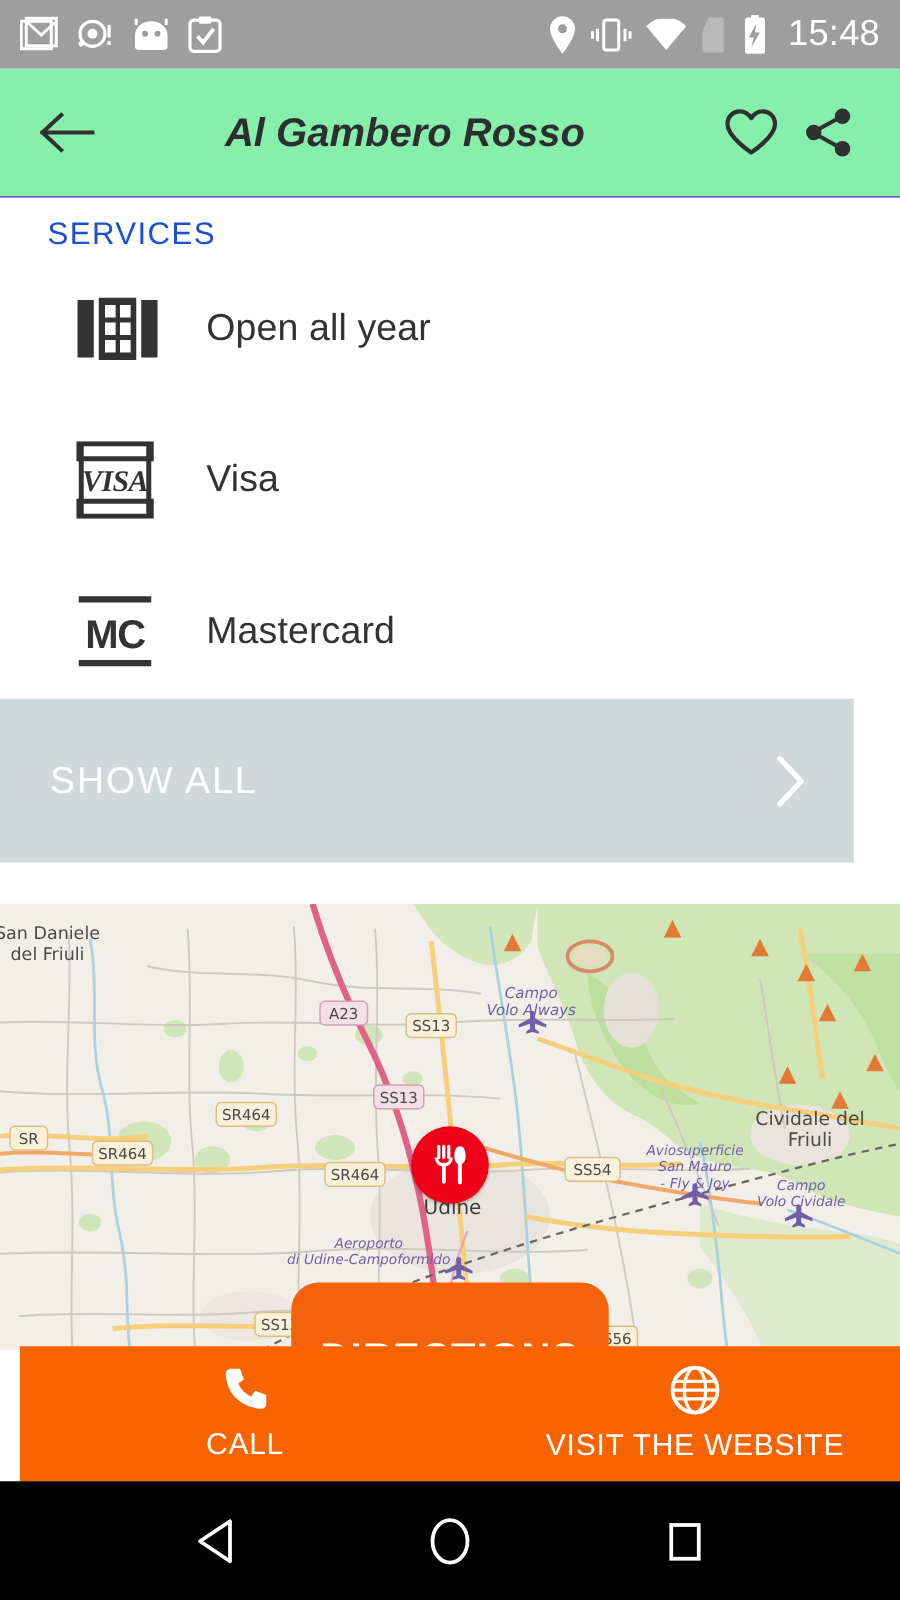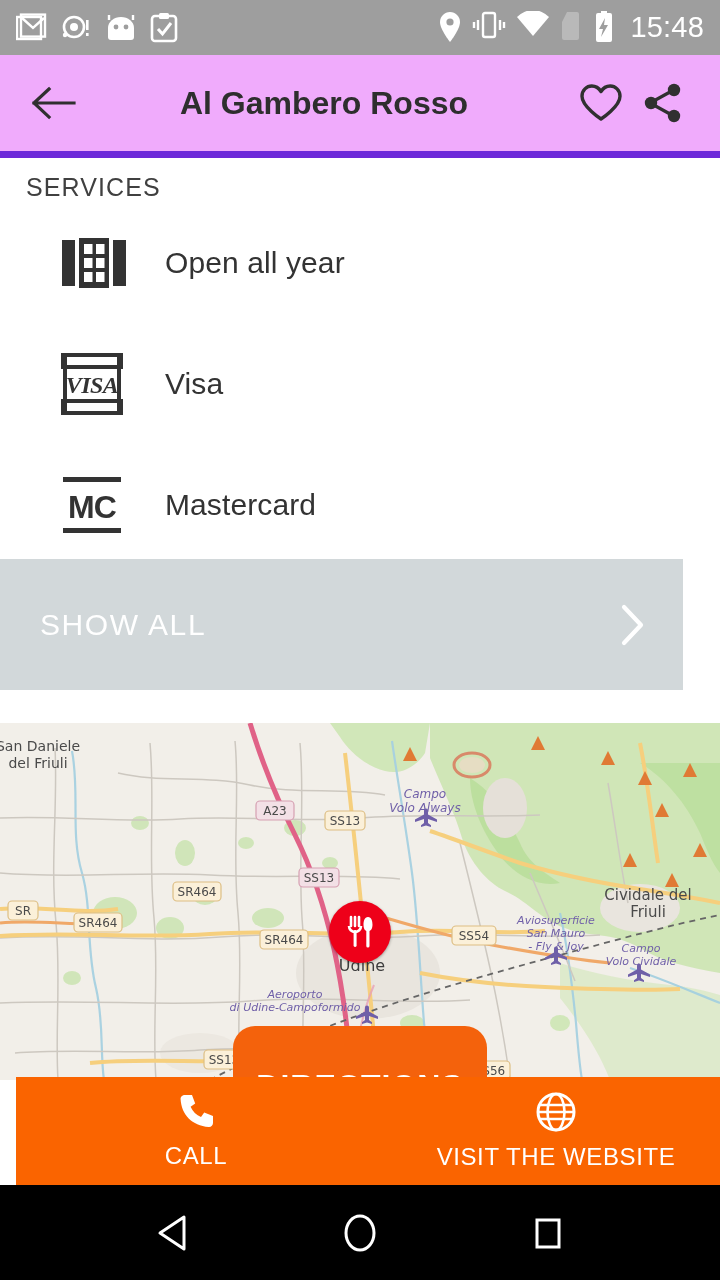--- a/index.html
+++ b/index.html
@@ -35,20 +35,21 @@
     padding: 0 16px;
   }
   .sb-left {
     display: flex;
     align-items: center;
     gap: 14px;
     flex: 1;
   }
   .sb-right {
     display: flex;
+    align-items: center;
     gap: 10px;
   }
   .sb-icon {
     display: block;
     fill: #ffffff;
   }
   .sb-clock {
     color: #ffffff;
     font-size: 29px;
     font-weight: 400;
@@ -56,26 +57,27 @@
     margin-left: 6px;
   }
   .sb-dim { fill: #b9b9b9; }
 
   
   .appbar {
     position: absolute;
     top: 55px; left: 0;
     width: 720px;
     height: 103px;
-    background: #f0abfc;
+    background: #86efac;
     display: flex;
     align-items: center;
     box-sizing: border-box;
     padding: 0 26px;
-    border-bottom: 7px solid #6d28d9;
+    border-bottom: 1px solid #6d28d9;
+    font-style: italic;
   }
   .appbar-back {
     width: 56px; height: 56px;
     display: flex; align-items: center; justify-content: center;
     cursor: pointer;
   }
   .appbar-title {
     flex: 1;
     text-align: center;
     font-size: 32px;
@@ -95,23 +97,23 @@
   
   .content {
     position: absolute;
     top: 159px; left: 0;
     width: 720px;
     background: #ffffff;
   }
   .section-title {
     font-size: 25px;
     font-weight: 500;
-    color: #404040;
+    color: #1d4ed8;
     letter-spacing: 1.1px;
-    padding: 14px 0 0 26px;
+    padding: 14px 0 0 38px;
   }
   .svc-row {
     display: flex;
     align-items: center;
     height: 121px;
     padding-left: 38px;
     box-sizing: border-box;
     margin-left: 23px;
   }
   .svc-icon {

